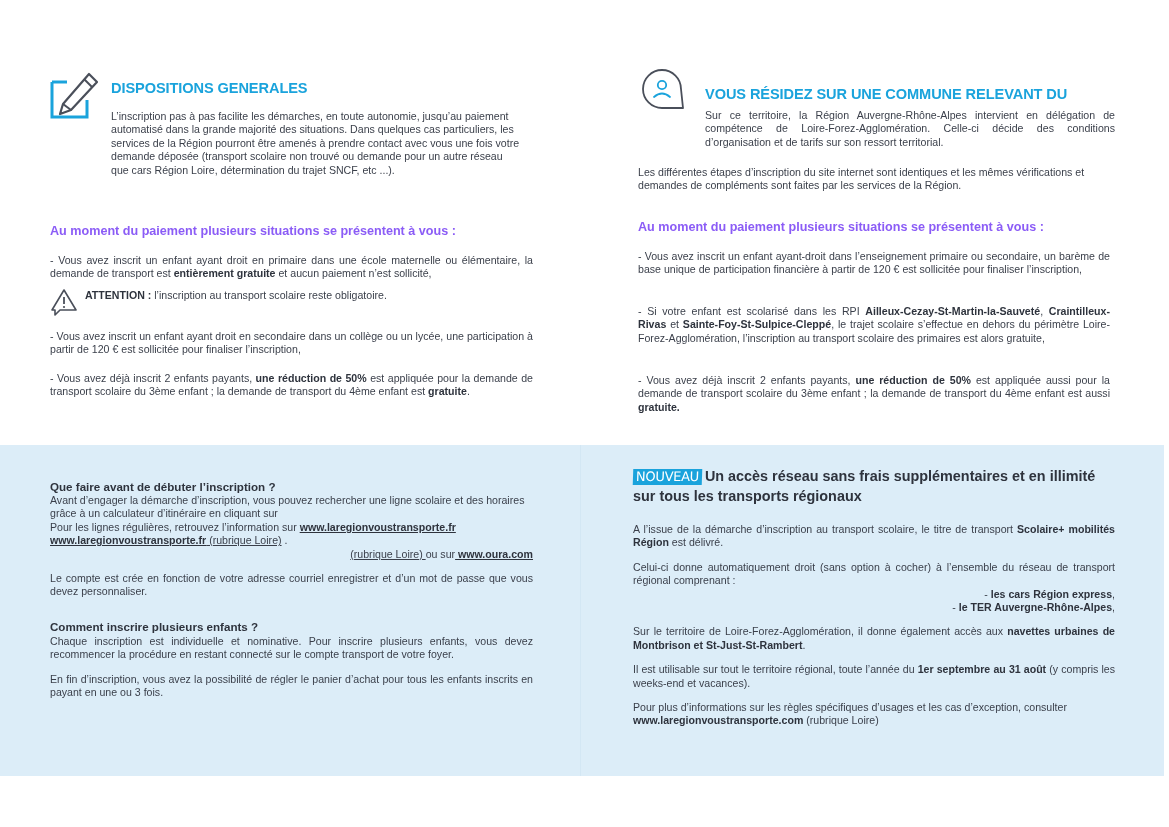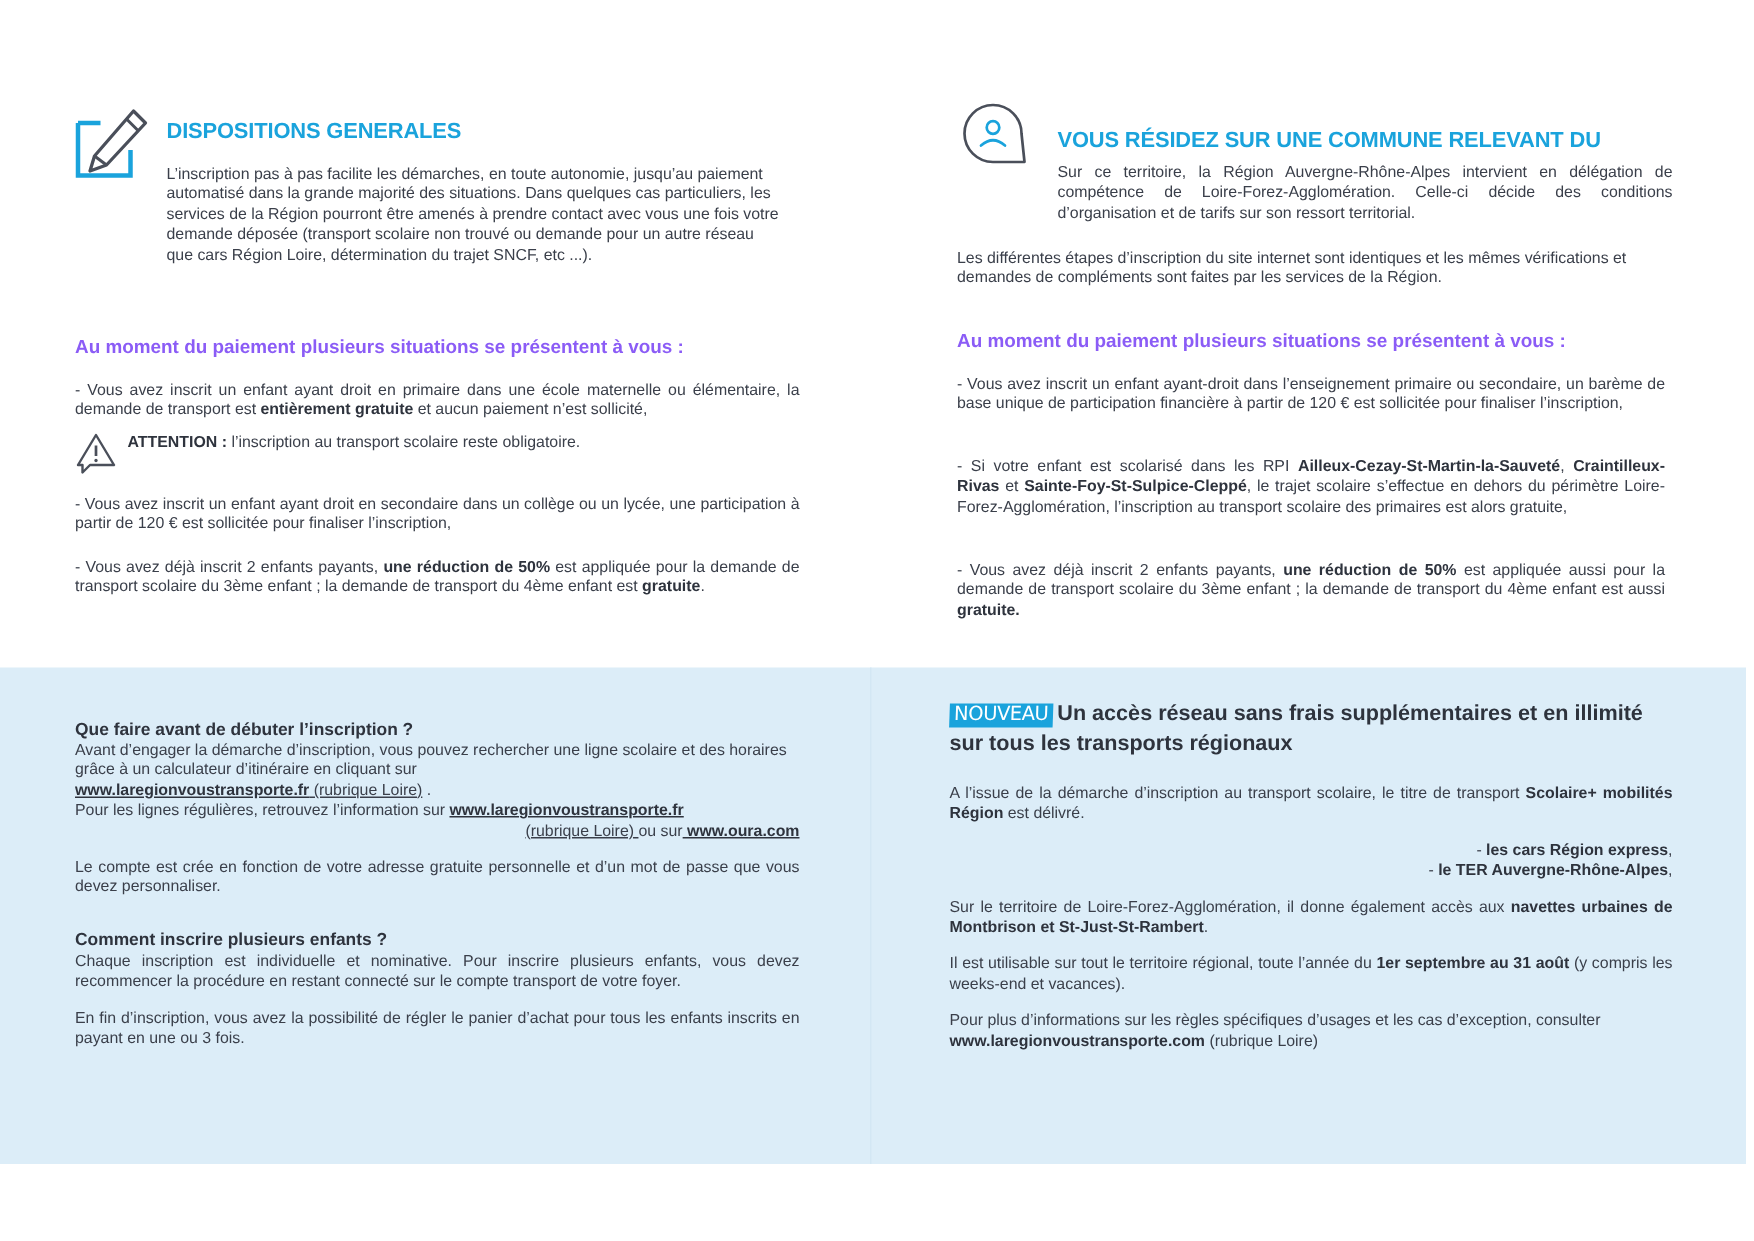--- a/index.html
+++ b/index.html
@@ -82,43 +82,44 @@
   <span>- Vous avez déjà inscrit 2 enfants payants, </span><b>une réduction de 50%</b><span> est appliquée aussi pour la demande de transport scolaire du 3ème enfant ; la demande de transport du 4ème enfant est aussi </span><b>gratuite.</b>
 </p>
 
 <div class="band"></div>
 <div class="band-split"></div>
 
 <div class="abs" style="left:50px; top:480px; width:483px;">
   <div class="h3">Que faire avant de débuter l’inscription ?</div>
   <p>Avant d’engager la démarche d’inscription, vous pouvez rechercher une ligne scolaire et des horaires grâce à un calculateur d’itinéraire en cliquant sur</p>
   <p>
-    <a class="link" href="#">www.laregionvoustransporte.fr</a><a class="link-light" href="#"> (rubrique Loire)</a><span> .</span>
+    <span>Pour les lignes régulières, retrouvez l’information sur </span><a class="link" href="#">www.laregionvoustransporte.fr</a>
   </p>
   <p>
-    <span>Pour les lignes régulières, retrouvez l’information sur </span><a class="link" href="#">www.laregionvoustransporte.fr</a>
+    <a class="link" href="#">www.laregionvoustransporte.fr</a><a class="link-light" href="#"> (rubrique Loire)</a><span> .</span>
   </p>
   <p class="para">
     <a class="link-light" href="#">(rubrique Loire) </a><span>ou sur</span><a class="link" href="#"> www.oura.com </a>
   </p>
-  <p class="just" style="margin-bottom:21px;">Le compte est crée en fonction de votre adresse gratuite personnelle et d’un mot de passe que vous devez personnaliser.</p>
+  <p class="just" style="margin-bottom:21px;">Le compte est crée en fonction de votre adresse courriel enregistrer et d’un mot de passe que vous devez personnaliser.</p>
 
   <div class="h3" style="margin-bottom:1px;">Comment inscrire plusieurs enfants ?</div>
   <p class="just para">Chaque inscription est individuelle et nominative. Pour inscrire plusieurs enfants, vous devez recommencer la procédure en restant connecté sur le compte transport de votre foyer.</p>
   <p class="just">En fin d’inscription, vous avez la possibilité de régler le panier d’achat pour tous les enfants inscrits en payant en une ou 3 fois.</p>
 </div>
 
 <div class="abs" style="left:633px; top:466px; width:482px;">
   <div class="big-title">
     <span class="badge">NOUVEAU</span><span>Un accès réseau sans frais supplémentaires et en illimité sur tous les transports régionaux</span>
   </div>
   <div style="height:17px;"></div>
   <p class="just para">
     <span>A l’issue de la démarche d’inscription au transport scolaire, le titre de transport </span><b>Scolaire+ mobilités Région</b><span> est délivré.</span>
   </p>
+  <p class="just">Celui-ci donne automatiquement droit (sans option à cocher) à l’ensemble du réseau de transport régional comprenant :</p>
   <div class="para">
     <div><span>- </span><b>les cars Région express</b><span>,</span></div>
     <div><span>- </span><b>le TER Auvergne-Rhône-Alpes</b><span>,</span></div>
   </div>
   <p class="just para">
     <span>Sur le territoire de Loire-Forez-Agglomération, il donne également accès aux </span><b>navettes urbaines de Montbrison et St-Just-St-Rambert</b><span>.</span>
   </p>
   <p class="just para">
     <span>Il est utilisable sur tout le territoire régional, toute l’année du </span><b>1er septembre au 31 août</b><span> (y compris les weeks-end et vacances).</span>
   </p>

